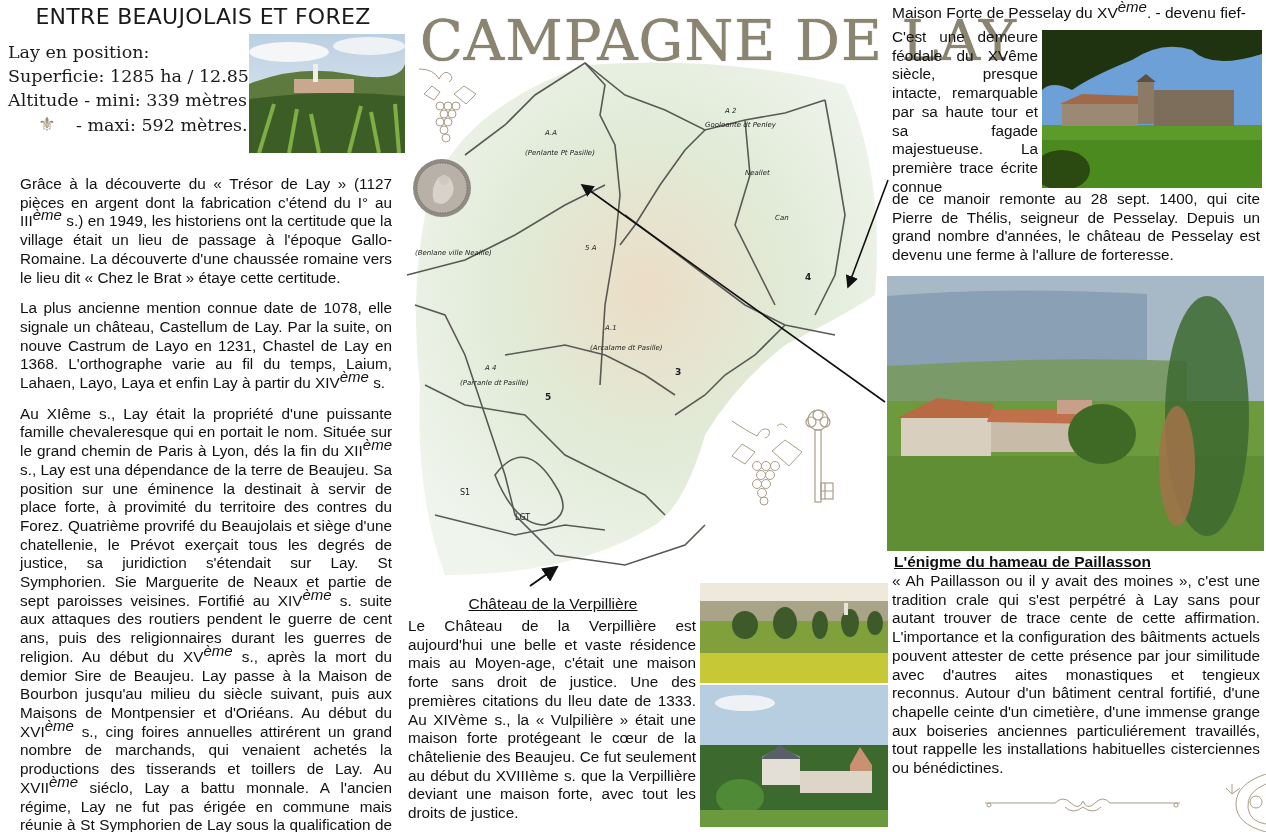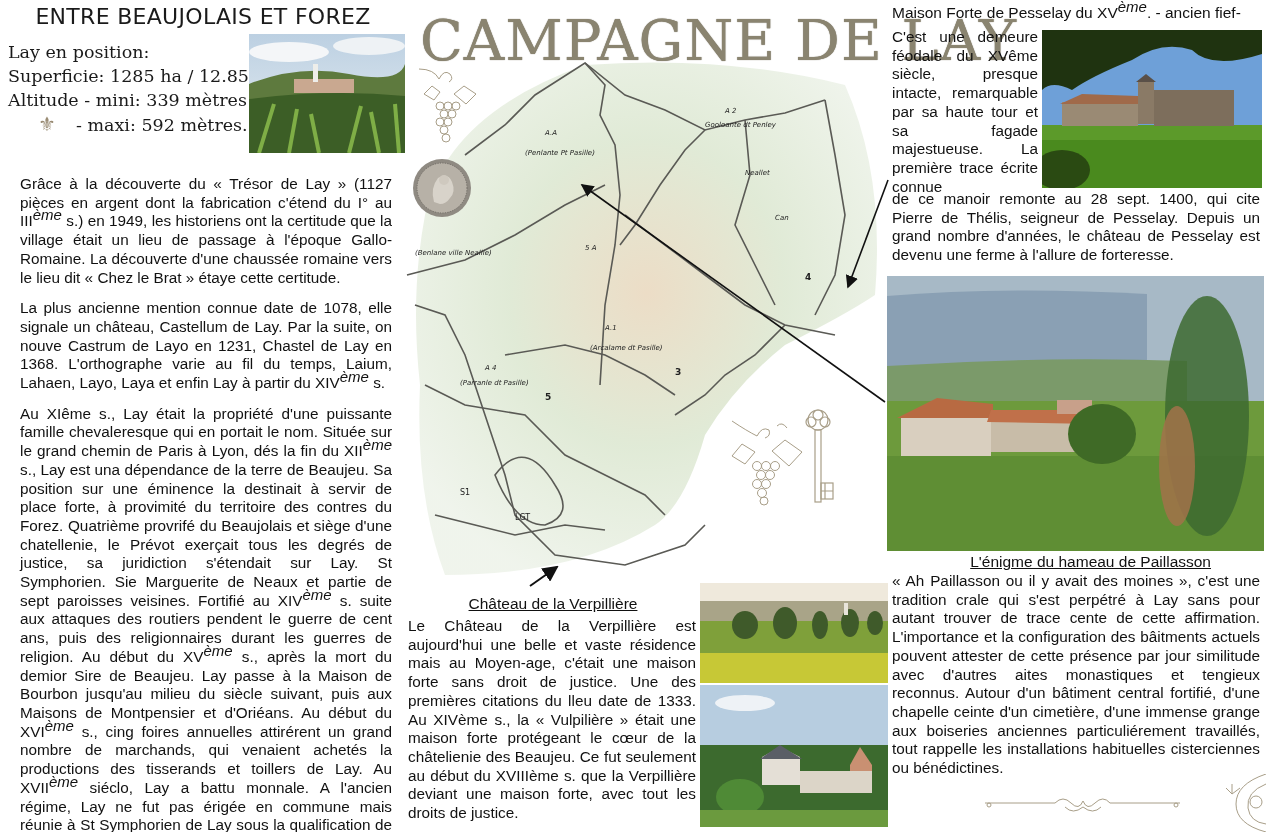--- a/index.html
+++ b/index.html
@@ -29,21 +29,21 @@
 
   #photo-trees { left: 700px; top: 583px; width: 188px; height: 100px; overflow: hidden; }
   #photo-chateau { left: 700px; top: 685px; width: 188px; height: 142px; overflow: hidden; }
 
   
   #pess-heading { left: 892px; top: 4px; width: 372px; font-size: 15.5px; white-space: nowrap; }
   #pess-text-a { left: 892px; top: 28px; width: 146px; }
   #pess-text-b { left: 892px; top: 190px; width: 368px; }
   #photo-pesselay { left: 1042px; top: 30px; width: 220px; height: 158px; overflow: hidden; }
   #photo-paillasson { left: 887px; top: 276px; width: 377px; height: 275px; overflow: hidden; }
-  #pail-heading { left: 834px; top: 553px; width: 377px; font-size: 15.5px; text-align: right; text-decoration: underline; }
+  #pail-heading { left: 834px; top: 553px; width: 377px; font-size: 15.5px; text-align: center; text-decoration: underline; font-weight: bold; }
   #pail-text { left: 892px; top: 572px; width: 368px; }
 
   #divider-ornament { left: 985px; top: 793px; width: 195px; height: 24px; }
   #corner-ornament { left: 1222px; top: 774px; width: 44px; height: 58px; }
   #vine-top { left: 414px; top: 64px; width: 70px; height: 80px; }
   #vine-bottom { left: 727px; top: 416px; width: 80px; height: 90px; }
   #key-ornament { left: 797px; top: 408px; width: 42px; height: 100px; }
 
   #arrows { left: 0; top: 0; width: 1266px; height: 832px; pointer-events: none; }
 </style>
@@ -224,21 +224,21 @@
     <rect y="60" width="188" height="82" fill="#3c6a2e"></rect>
     <path d="M62 72 L80 62 L100 72 V100 H62Z" fill="#e4dfd6"></path>
     <path d="M60 74 L80 60 L102 74Z" fill="#5a5e66"></path>
     <path d="M150 80 L160 62 L172 80 V108 H150Z" fill="#c99072"></path>
     <rect x="100" y="86" width="72" height="22" fill="#dcd5c8"></rect>
     <ellipse cx="40" cy="112" rx="24" ry="18" fill="#4f8a36"></ellipse>
     <rect y="125" width="188" height="17" fill="#6b9a3e"></rect>
   </svg>
 </div>
 
-<div id="pess-heading" class="abs"><span>Maison Forte de Pesselay du XV</span><sup>ème</sup><span>. - ancien fief-</span></div>
+<div id="pess-heading" class="abs"><span>Maison Forte de Pesselay du XV</span><sup>ème</sup><span>. - devenu fief-</span></div>
 <div id="pess-text-a" class="abs para">C'est une demeure féodale du XVême siècle, presque intacte, remarquable par sa haute tour et sa fagade majestueuse. La première trace écrite connue</div>
 
 <div id="photo-pesselay" class="abs">
   <svg width="220" height="158" viewBox="0 0 220 158">
     <rect width="220" height="158" fill="#6ea0d8"></rect>
     <rect y="95" width="220" height="63" fill="#5c9a2a"></rect>
     <rect y="110" width="220" height="48" fill="#4a8a1e"></rect>
     <rect x="96" y="50" width="16" height="44" fill="#8a7a66"></rect>
     <path d="M94 52 L104 44 L114 52Z" fill="#5a5048"></path>
     <rect x="112" y="60" width="80" height="36" fill="#7d6e5c"></rect>

